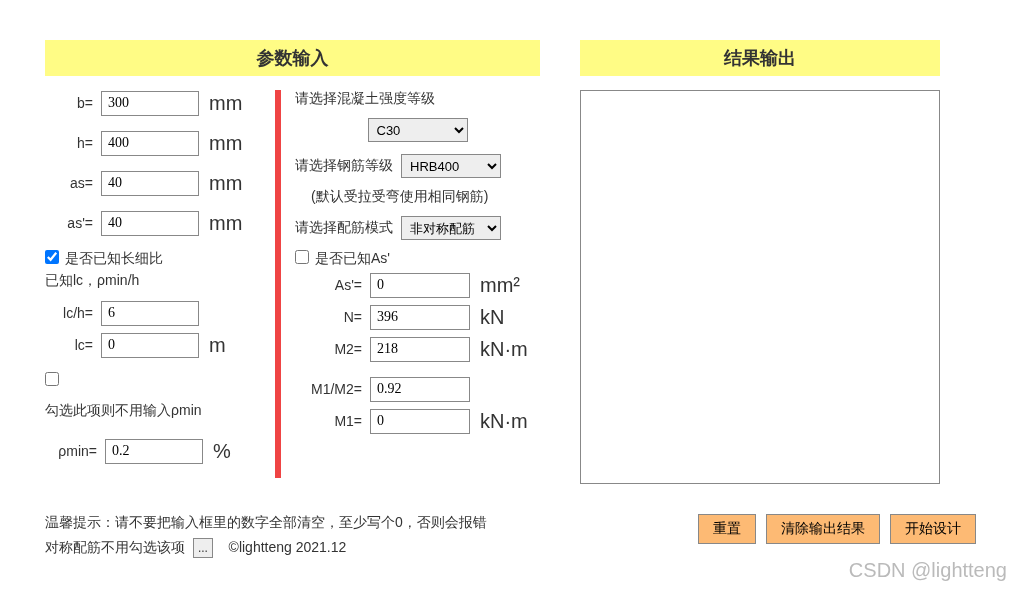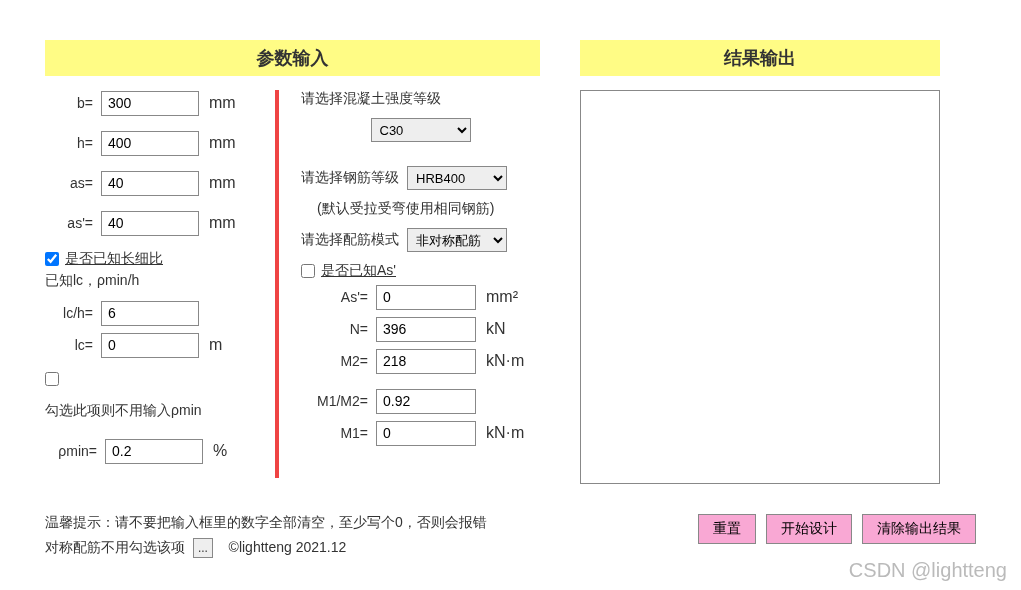--- a/index.html
+++ b/index.html
@@ -29,22 +29,22 @@
     .input-columns {
       display: flex;
       gap: 0;
     }
     .col-left {
       width: 230px;
       padding-right: 12px;
     }
     .col-right {
       width: 265px;
-      border-left: 4px solid #ef4444;
-      padding-left: 22px;
+      border-left: 6px solid #ef4444;
+      padding-left: 14px;
     }
     .row {
       display: flex;
       align-items: center;
       margin-bottom: 14px;
       min-height: 26px;
     }
     .row-small {
       margin-bottom: 6px;
     }
@@ -58,34 +58,33 @@
       width: 75px;
       text-align: right;
       padding-right: 8px;
       font-size: 14px;
     }
     input[type="text"] {
       border: 1px solid #888;
       padding: 3px 6px;
       font-size: 14px;
       height: 25px;
-      font-family: Liberation Sans, sans-serif;
+      font-family: Liberation Serif, serif;
     }
     .inp-w { width: 98px; }
     .inp-m { width: 100px; }
     .unit {
       padding-left: 10px;
-      font-size: 16px;
+      font-size: 20px;
     }
     .checkbox-row {
       display: flex;
-      align-items: center;
+      align-items: flex-start;
       margin-bottom: 4px;
       gap: 6px;
-      text-decoration: underline;
     }
     input[type="checkbox"] {
       width: 14px;
       height: 14px;
       margin: 0;
     }
     .text-line {
       font-size: 14px;
       margin-bottom: 10px;
     }
@@ -136,21 +135,21 @@
       margin: 0 4px;
       vertical-align: middle;
     }
     .btn-group {
       display: flex;
       gap: 10px;
       margin-top: 4px;
     }
     button.action {
       border: 1px solid #888;
-      background: #f9a8d4;
+      background: #fdba74;
       padding: 5px 14px;
       font-size: 14px;
       font-family: inherit;
       cursor: pointer;
     }
     .watermark {
       position: absolute;
       bottom: 8px;
       right: 14px;
       color: rgba(130,130,130,0.55);
@@ -207,21 +206,21 @@
         <div class="text-line" style="margin-bottom:18px;">勾选此项则不用输入ρmin</div>
         <div class="row">
           <span class="lbl" style="width:60px;">ρmin=</span>
           <input type="text" class="inp-w" value="0.2" style="">
           <span class="unit">%</span>
         </div>
       </div>
 
       <div class="col-right">
         <div class="text-line">请选择混凝土强度等级</div>
-        <div class="select-row" style="justify-content:center; margin-bottom:24px;">
+        <div class="select-row" style="justify-content:center; margin-bottom:12px;">
           <select><option>C30</option></select>
         </div>
         <div class="select-row">
           <span>请选择钢筋等级</span>
           <select><option>HRB400</option></select>
         </div>
         <div class="text-line indent">(默认受拉受弯使用相同钢筋)</div>
         <div class="select-row">
           <span>请选择配筋模式</span>
           <select><option>非对称配筋</option></select>
@@ -268,18 +267,18 @@
   <div class="hint-text">
     <div>温馨提示：请不要把输入框里的数字全部清空，至少写个0，否则会报错</div>
     <div>
       <span>对称配筋不用勾选该项</span>
       <span class="about-btn">...</span>
       &nbsp;&nbsp;<span>©lightteng 2021.12</span>
     </div>
   </div>
   <div class="btn-group">
     <button class="action">重置</button>
+    <button class="action">清除输出结果</button>
     <button class="action">开始设计</button>
-    <button class="action">清除输出结果</button>
   </div>
 </div>
 
 <div class="watermark">CSDN @lightteng</div>
 
 </body></html>

